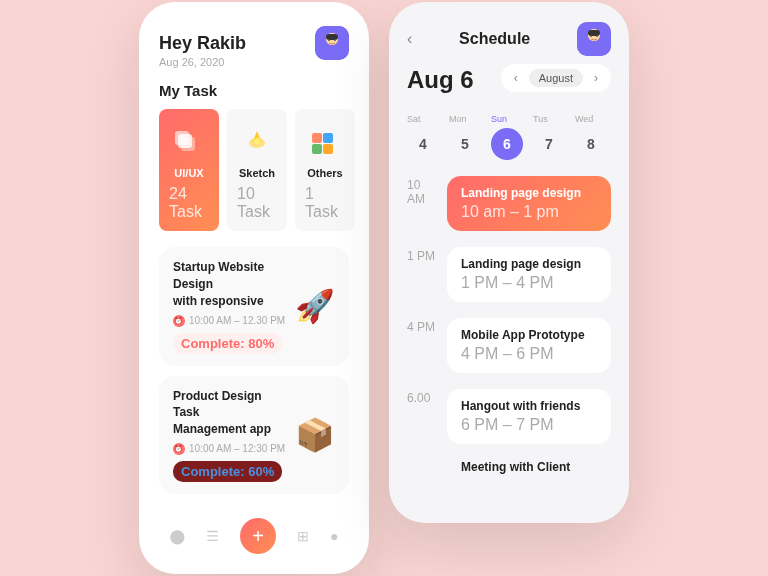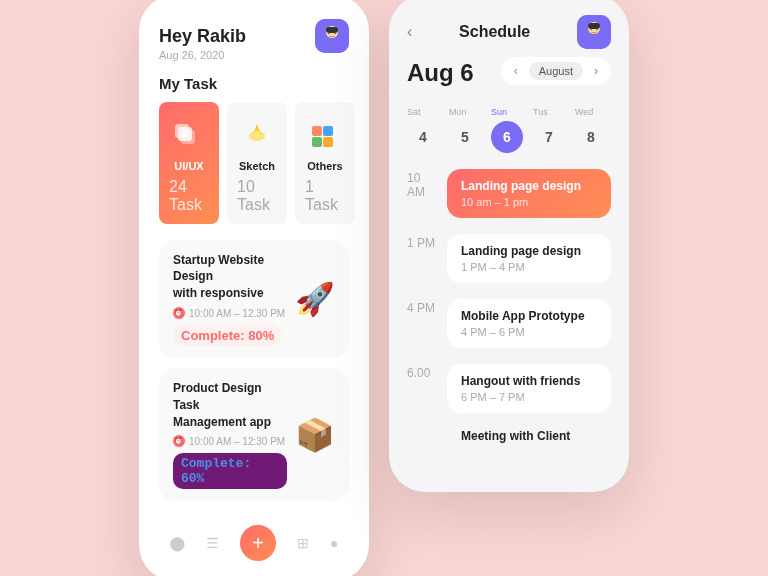--- a/index.html
+++ b/index.html
@@ -149,23 +149,22 @@
       font-size: 13px;
       padding: 3px 8px;
       border-radius: 10px;
       font-weight: 600;
     }
     .progress-badge.p80 {
       background: #fff0f0;
       color: #ff6b6b;
     }
     .progress-badge.p60 {
-      background: #701a75;
+      background: #7f1d1d;
       color: #4a90e2;
-      font-family: Liberation Mono, monospace;
     }
     .ongoing-emoji {
       font-size: 32px;
       margin-left: 8px;
     }
 
     
     .bottom-nav {
       display: flex;
       justify-content: space-around;
@@ -322,21 +321,21 @@
       background: #fff;
     }
     .event-title {
       font-size: 12px;
       font-weight: 700;
       color: #222;
       margin-bottom: 3px;
     }
     .event-card.highlight .event-title { color: #fff; }
     .event-time {
-      font-size: 11px;
+      font-size: 16px;
       color: #aaa;
     }
     .event-card.highlight .event-time { color: rgba(255,255,255,0.8); }
   </style>
 </head>
 <body>
 
 <div class="container">
 
   <div class="phone-left">

